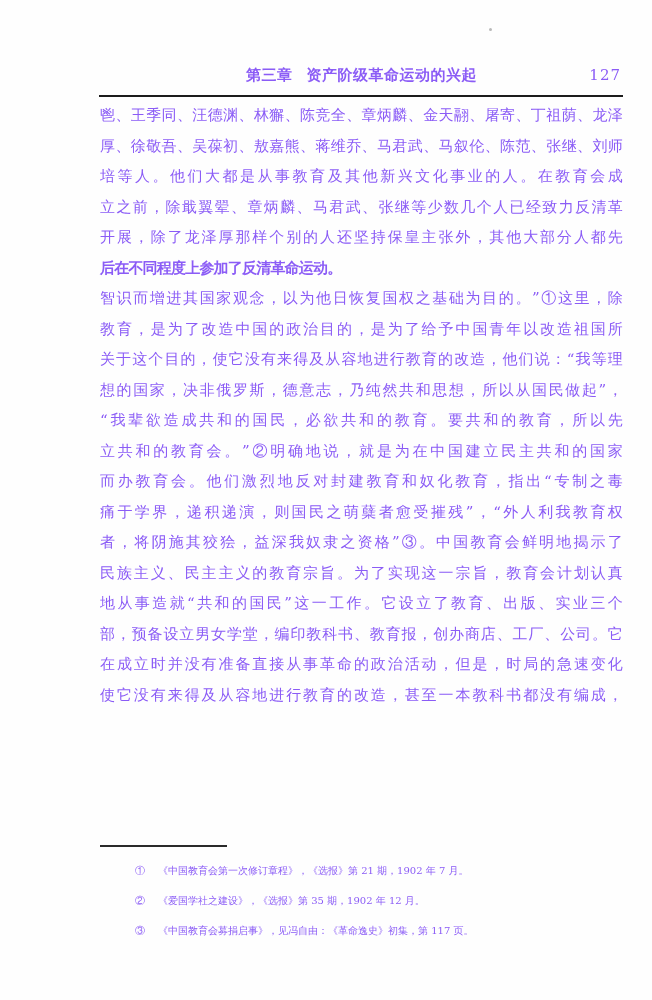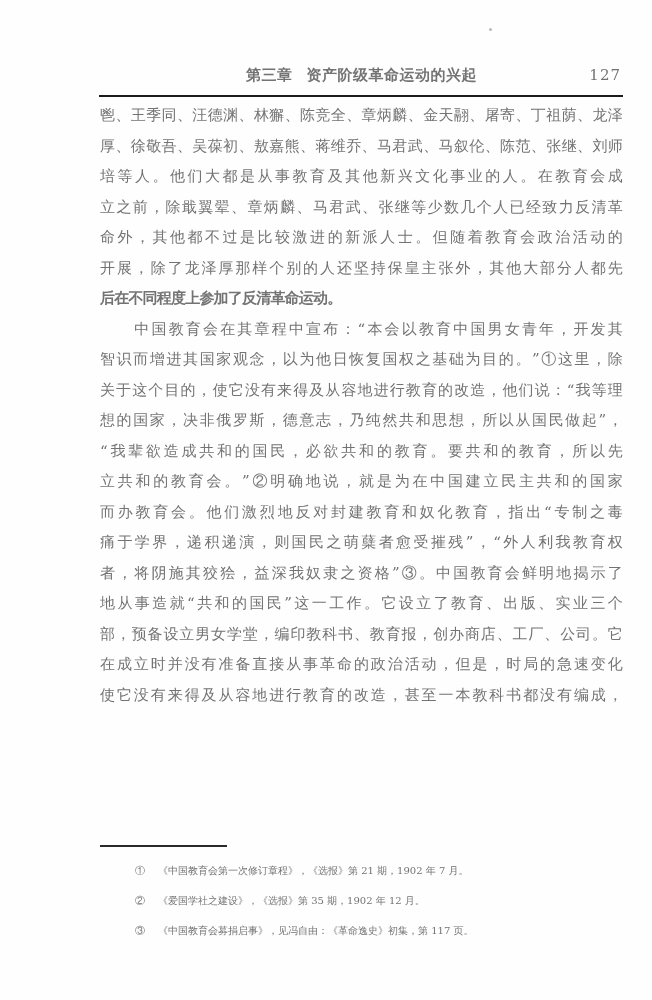--- a/index.html
+++ b/index.html
@@ -7,21 +7,21 @@
     padding: 0;
     background: #ffffff;
   }
   .page {
     position: relative;
     width: 652px;
     height: 1000px;
     background: #fefefe;
     overflow: hidden;
     font-family: "DejaVu Serif", "Liberation Serif", serif;
-    color: #737373;
+    color: #8b5cf6;
   }
   
   .header-row {
     position: absolute;
     top: 63px;
     left: 100px;
     width: 523px;
     height: 24px;
     font-size: 15px;
     line-height: 24px;
@@ -120,32 +120,32 @@
     <span class="page-number">127</span>
   </div>
 
   <div class="header-rule"></div>
 
   <div class="body-text">
     <div class="line">鬯、王季同、汪德渊、林獬、陈竞全、章炳麟、金天翮、屠寄、丁祖荫、龙泽</div>
     <div class="line">厚、徐敬吾、吴葆初、敖嘉熊、蒋维乔、马君武、马叙伦、陈范、张继、刘师</div>
     <div class="line">培等人。他们大都是从事教育及其他新兴文化事业的人。在教育会成</div>
     <div class="line">立之前，除戢翼翚、章炳麟、马君武、张继等少数几个人已经致力反清革</div>
-    <div class="line">命外，其他都不过是比较激进的新派人士。但随着教育会政治活动的</div>
     <div class="line">开展，除了龙泽厚那样个别的人还坚持保皇主张外，其他大部分人都先</div>
     <div class="line para-end">后在不同程度上参加了反清革命运动。</div>
-    <div class="line">　　中国教育会在其章程中宣布：“本会以教育中国男女青年，开发其</div>
     <div class="line">智识而增进其国家观念，以为他日恢复国权之基础为目的。”①这里，除</div>
+    <div class="line">教育，是为了改造中国的政治目的，是为了给予中国青年以改造祖国所</div>
     <div class="line">关于这个目的，使它没有来得及从容地进行教育的改造，他们说：“我等理</div>
     <div class="line">想的国家，决非俄罗斯，德意志，乃纯然共和思想，所以从国民做起”，</div>
     <div class="line">“我辈欲造成共和的国民，必欲共和的教育。要共和的教育，所以先</div>
     <div class="line">立共和的教育会。”②明确地说，就是为在中国建立民主共和的国家</div>
     <div class="line">而办教育会。他们激烈地反对封建教育和奴化教育，指出“专制之毒</div>
     <div class="line">痛于学界，递积递演，则国民之萌蘖者愈受摧残”，“外人利我教育权</div>
     <div class="line">者，将阴施其狡狯，益深我奴隶之资格”③。中国教育会鲜明地揭示了</div>
+    <div class="line">民族主义、民主主义的教育宗旨。为了实现这一宗旨，教育会计划认真</div>
     <div class="line">地从事造就“共和的国民”这一工作。它设立了教育、出版、实业三个</div>
     <div class="line">部，预备设立男女学堂，编印教科书、教育报，创办商店、工厂、公司。它</div>
     <div class="line">在成立时并没有准备直接从事革命的政治活动，但是，时局的急速变化</div>
     <div class="line">使它没有来得及从容地进行教育的改造，甚至一本教科书都没有编成，</div>
   </div>
 
   <div class="footnote-rule"></div>
 
   <div class="footnotes">
     <div class="footnote">

